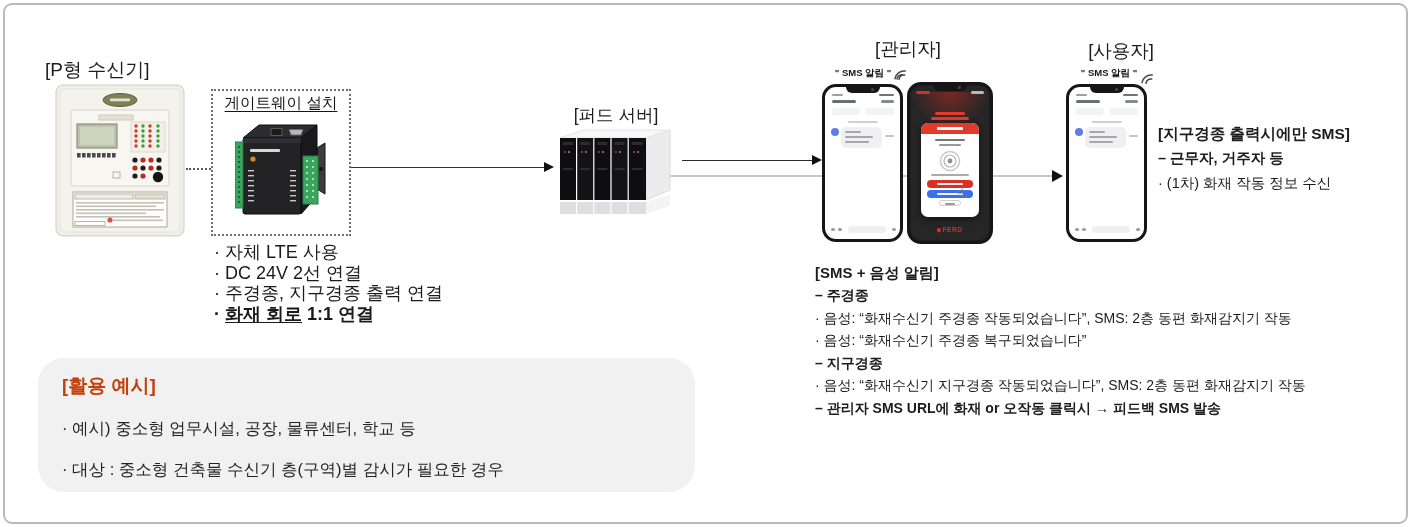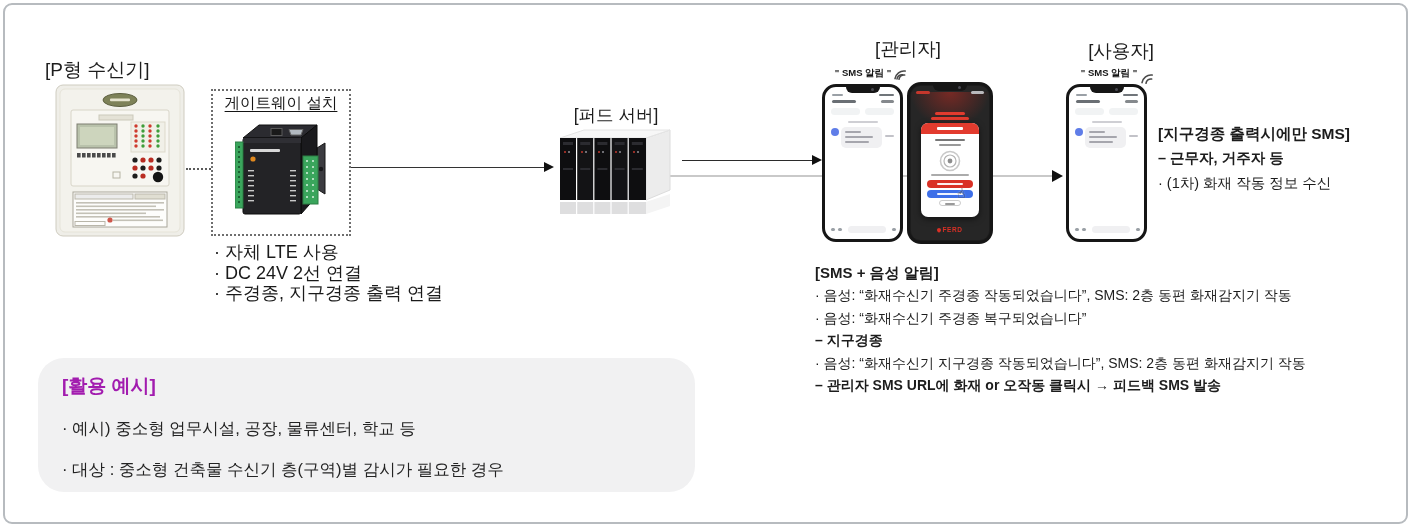--- a/index.html
+++ b/index.html
@@ -28,21 +28,21 @@
   
   .tblock{position:absolute;white-space:nowrap;color:#1c1c1c;}
   .tb-title{font-weight:700;font-size:15px;line-height:23px;}
   .tb-line{font-size:14px;line-height:22.6px;}
   .tb-bold{font-weight:700;}
   #block-smsonly .tb-title{font-size:15.5px;line-height:25px;}
   #block-smsonly .tb-line{font-size:14.5px;line-height:24.8px;}
   #block-url{margin-top:0;}
   
   .usagebox{position:absolute;left:38px;top:358px;width:657px;height:134px;background:#f1f1f2;border-radius:26px;box-sizing:border-box;padding:15px 0 0 24px;}
-  .usage-title{font-size:19px;font-weight:700;color:#a21caf;}
+  .usage-title{font-size:19px;font-weight:700;color:#c2410c;}
   .usage-line{font-size:16.5px;color:#232323;margin-top:19px;white-space:nowrap;}
   
   .phone{position:absolute;box-sizing:border-box;border:3px solid #161616;border-radius:14px;background:#fff;z-index:2;}
   .notch{position:absolute;top:-1px;left:50%;transform:translateX(-50%);width:34px;height:7px;background:#161616;border-radius:0 0 6px 6px;z-index:3;}
   .notch i{position:absolute;right:6px;top:2px;width:3px;height:3px;border-radius:50%;background:#4a4a52;}
   .scr{position:absolute;inset:1px;border-radius:9px;overflow:hidden;}
   .b{position:absolute;display:block;background:#9aa0a6;border-radius:2px;}
   .pill{position:absolute;display:block;background:#f1f3f4;border-radius:4px;}
   .bubble{position:absolute;background:#f0f0f2;border-radius:5px;}
   .bubble i{position:absolute;left:4px;height:2px;background:#a6a6ad;border-radius:1px;display:block;}
@@ -206,20 +206,21 @@
           <rect x="55" y="77" width="6" height="1.4"></rect>
         <rect x="55" y="82" width="6" height="1.4"></rect>
       </g>
     </svg>
   </div>
 
   <div class="gwbullets">
     <div>· 자체 LTE 사용</div>
     <div>· DC 24V 2선 연결</div>
     <div>· 주경종, 지구경종 출력 연결</div>
+    <div class="emph"><span>· </span><span class="u">화재 회로</span><span> 1:1 연결</span></div>
   </div>
 
   <div class="line solid" style="left:351px;top:167px;width:194px;"></div>
   <div class="ahead" style="left:544px;top:162px;"></div>
 
 
   <div class="nodelabel" style="left:556px;top:103px;width:120px;text-align:center;font-size:17.5px;">[퍼드 서버]</div>
   <svg class="abs" style="left:550px;top:124px;z-index:2;" width="128" height="94" viewBox="0 0 128 94">
     <polygon points="96,14 120,6 120,66 96,76" fill="#ececec" stroke="#dcdcdc"></polygon>
     <polygon points="10,14 96,14 120,6 34,6" fill="#f7f7f7" stroke="#e4e4e4"></polygon>
@@ -379,20 +380,21 @@
   </div>
 
   <div class="tblock" id="block-smsonly" style="left:1158px;top:121px;">
     <div class="tb-title">[지구경종 출력시에만 SMS]</div>
     <div class="tb-line tb-bold">– 근무자, 거주자 등</div>
     <div class="tb-line">· (1차) 화재 작동 정보 수신</div>
   </div>
 
   <div class="tblock" style="left:815px;top:261px;">
     <div class="tb-title">[SMS + 음성 알림]</div>
+    <div class="tb-line tb-bold">– 주경종</div>
     <div class="tb-line">· 음성: “화재수신기 주경종 작동되었습니다”, SMS: 2층 동편 화재감지기 작동</div>
     <div class="tb-line">· 음성: “화재수신기 주경종 복구되었습니다”</div>
     <div class="tb-line tb-bold">– 지구경종</div>
     <div class="tb-line">· 음성: “화재수신기 지구경종 작동되었습니다”, SMS: 2층 동편 화재감지기 작동</div>
     <div class="tb-line tb-bold">– 관리자 SMS URL에 화재 or 오작동 클릭시 → 피드백 SMS 발송</div>
   </div>
 
   <div class="usagebox">
     <div class="usage-title">[활용 예시]</div>
     <div class="usage-line">· 예시) 중소형 업무시설, 공장, 물류센터, 학교 등</div>

